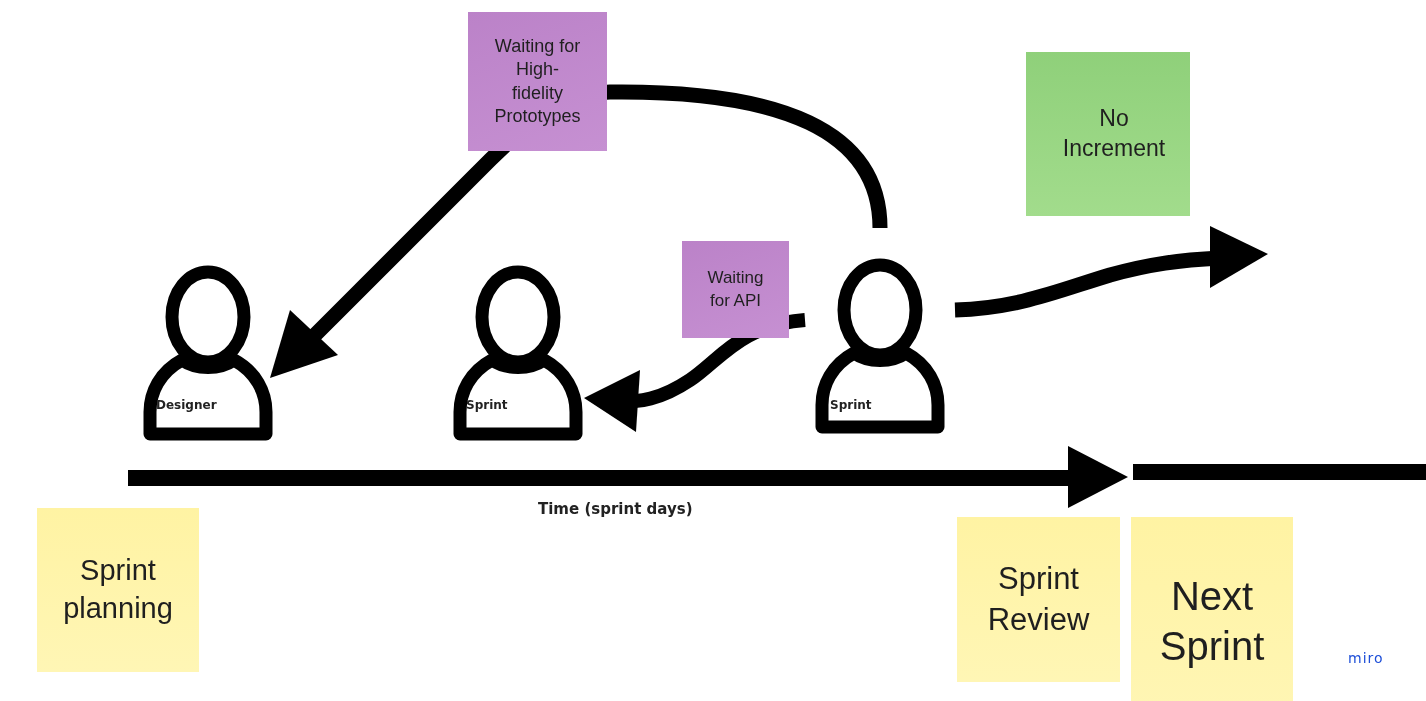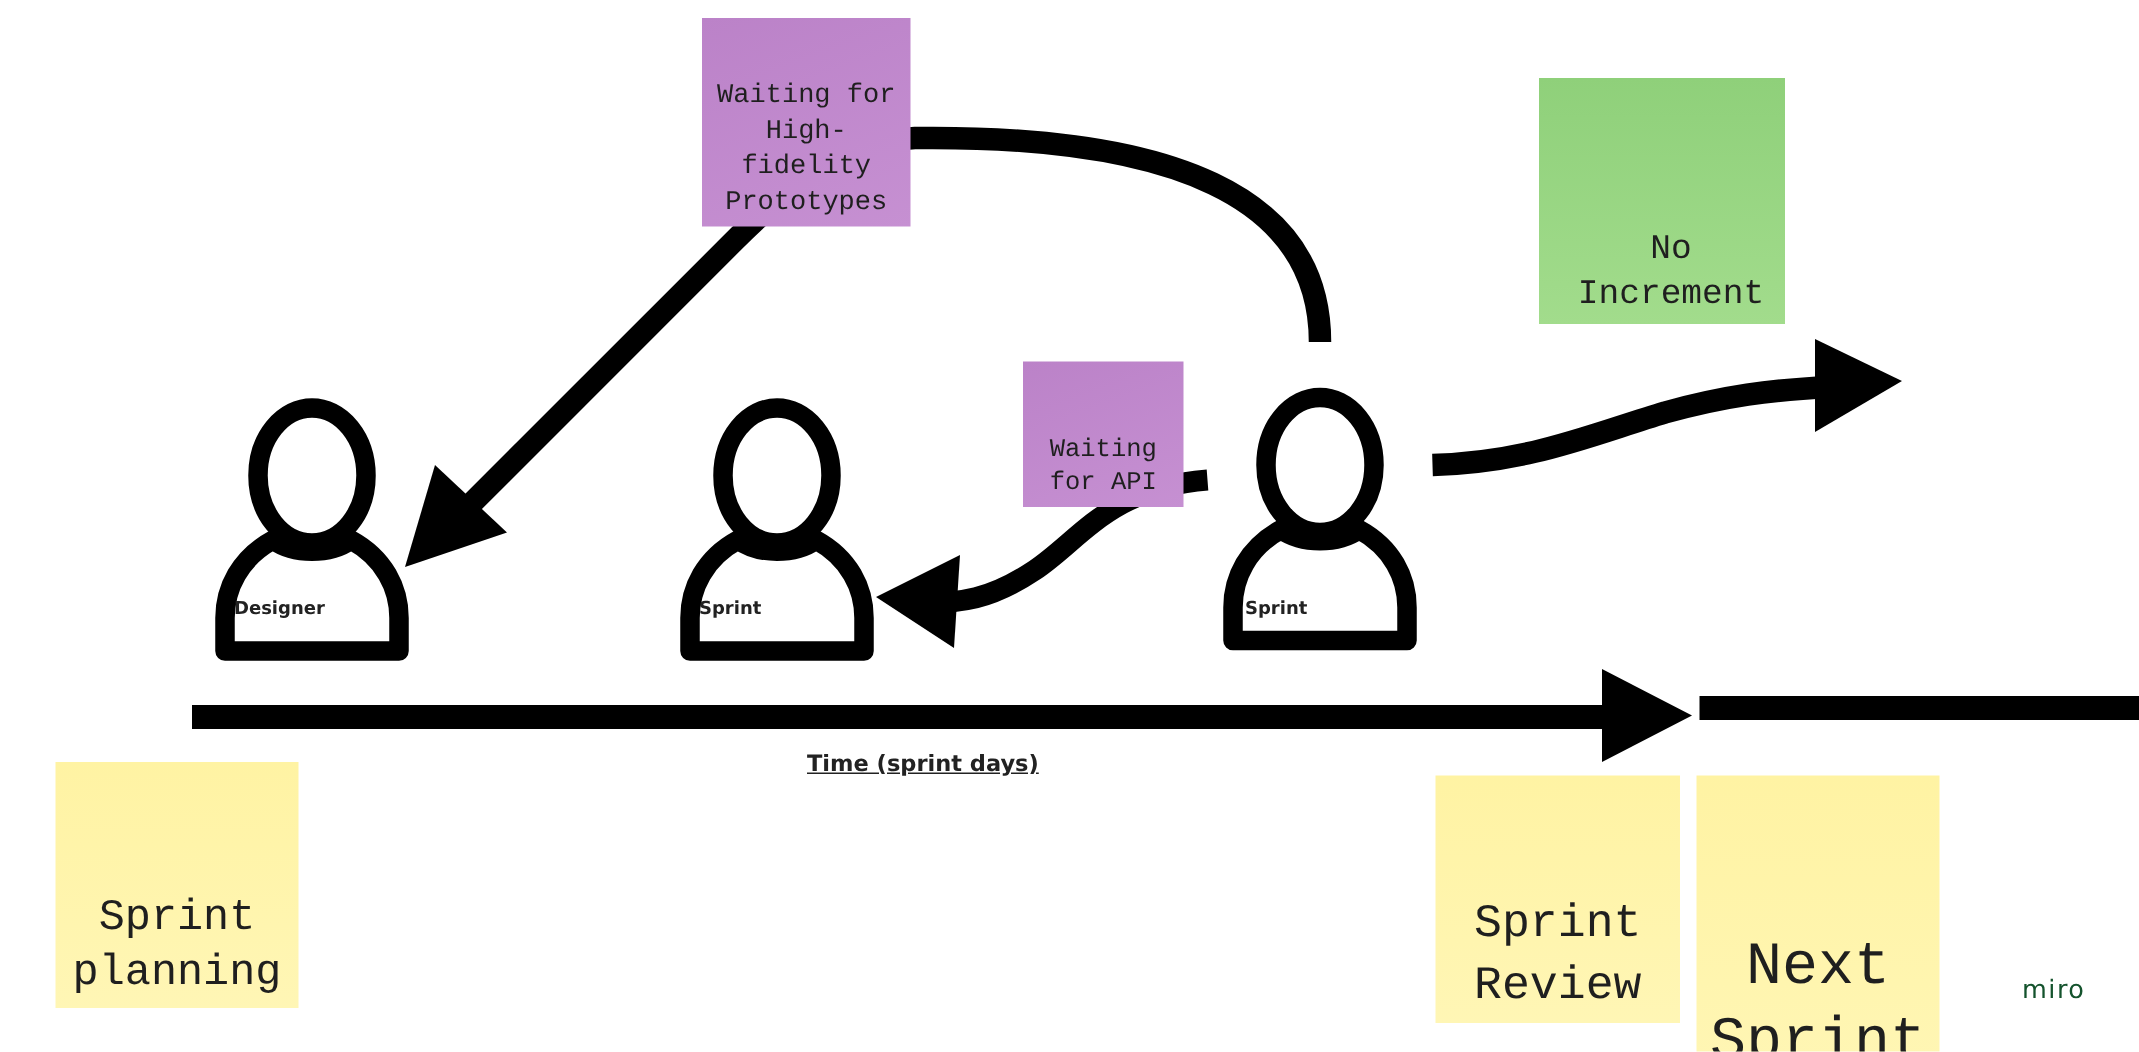--- a/index.html
+++ b/index.html
@@ -1,26 +1,26 @@
 <!DOCTYPE html>
 <html><head>
 <meta charset="utf-8">
 <style>
   html, body { margin:0; padding:0; background:#ffffff; }
   body { width:1426px; height:701px; position:relative; overflow:hidden; font-family:"DejaVu Sans", sans-serif; }
   #canvas { position:absolute; left:0; top:0; }
-  .sticky { position:absolute; display:flex; align-items:flex-end; justify-content:center; text-align:center; color:#1f1f1f; box-sizing:border-box; padding:4px; line-height:1.3; font-family:Liberation Mono, monospace; }
+  .sticky { position:absolute; display:flex; align-items:center; justify-content:center; text-align:center; color:#1f1f1f; box-sizing:border-box; padding:4px; line-height:1.3; font-family:Liberation Sans, sans-serif; }
   .sticky::after { content:""; position:absolute; left:8%; right:8%; bottom:-6px; height:10px; background:rgba(0,0,0,0.35); filter:blur(6px); z-index:-1; border-radius:50%; }
   .sticky span { white-space:pre-line; }
   .purple { background:linear-gradient(160deg,#bb82c8,#c690d2); }
   .green  { background:linear-gradient(180deg,#8fd07a,#a2dc8c); }
   .yellow { background:linear-gradient(180deg,#fff3a3,#fff6b5); }
   .person-label { position:absolute; font-size:12px; font-weight:bold; color:#222; text-align:left; width:100px; font-family:"DejaVu Sans", sans-serif; }
   .axis-label { position:absolute; font-size:15px; font-weight:bold; color:#222; font-family:"DejaVu Sans", sans-serif; }
-  .watermark { position:absolute; font-size:17px; color:#14532d; letter-spacing:1px; font-family:"DejaVu Sans", sans-serif; }
+  .watermark { position:absolute; font-size:14px; color:#1d4ed8; letter-spacing:1px; font-family:"DejaVu Sans", sans-serif; }
 </style>
 </head>
 <body>
 
 <svg id="canvas" width="1426" height="701" viewBox="0 0 1426 701">
   <defs>
     <g id="person-shape">
       <ellipse cx="0" cy="-55" rx="36" ry="45" fill="#fff" stroke="#000" stroke-width="13"></ellipse>
       <path d="M -26 -12 C -48 0, -58 20, -58 40 L -58 62 L 58 62 L 58 40 C 58 20, 48 0, 26 -12 C 12 -2, -12 -2, -26 -12 Z" fill="#fff" stroke="#000" stroke-width="13" stroke-linejoin="round"></path>
     </g>
@@ -73,15 +73,15 @@
 <div class="sticky yellow" style="left:957px;top:517px;width:163px;height:165px;font-size:31px;">
   <span>Sprint
 Review</span>
 </div>
 
 <div class="sticky yellow" style="left:1131px;top:517px;width:162px;height:208px;font-size:40px;line-height:1.25;">
   <span>Next
 Sprint</span>
 </div>
 
-<div class="axis-label" style="left:538px;top:500px;text-decoration:underline;">Time (sprint days)</div>
+<div class="axis-label" style="left:538px;top:500px;">Time (sprint days)</div>
 
 <div class="watermark" style="left:1348px;top:650px;">miro</div>
 
 </body></html>

